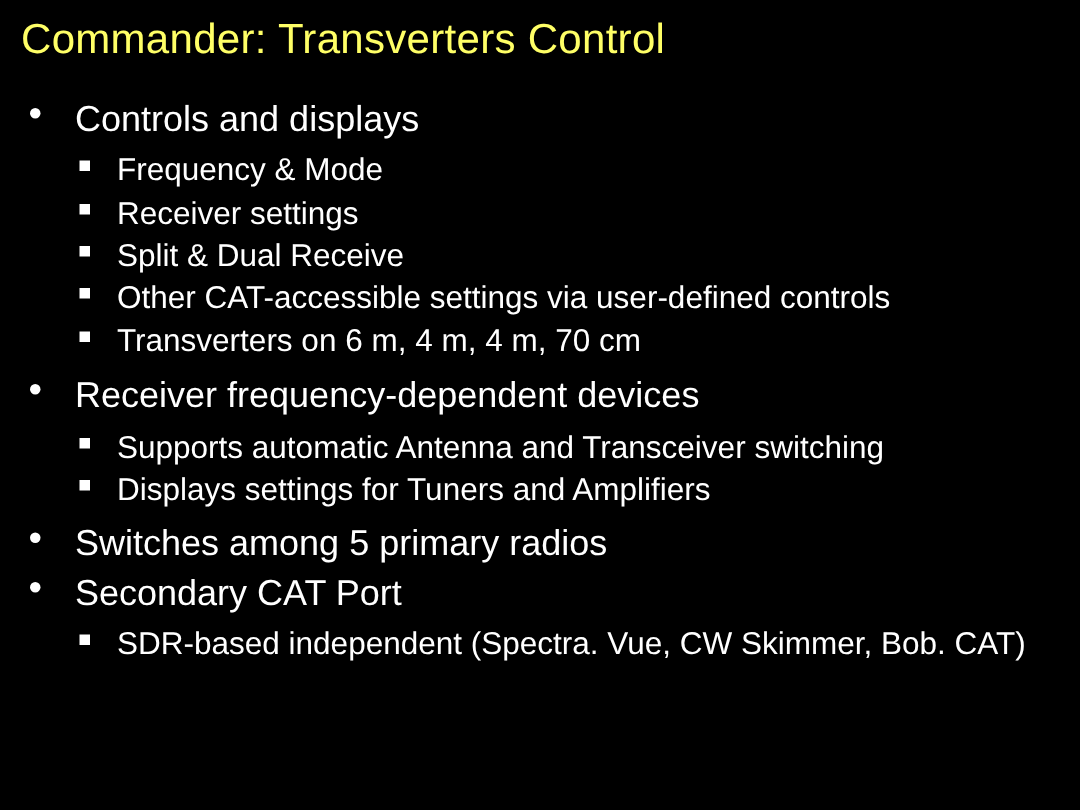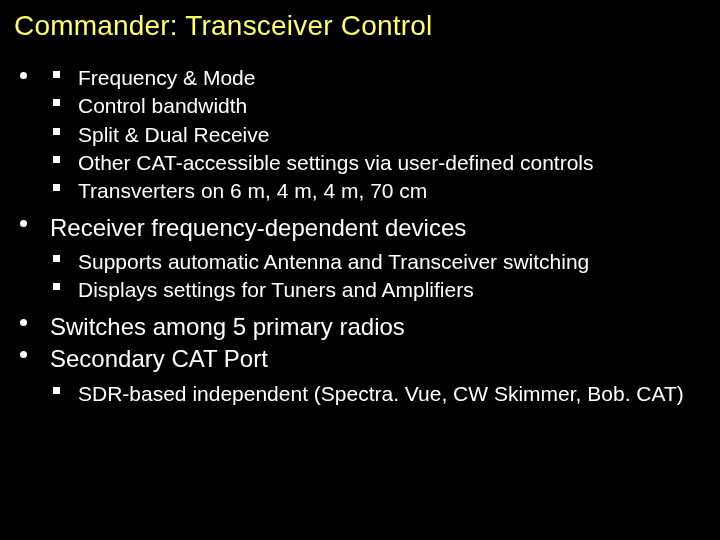--- a/index.html
+++ b/index.html
@@ -63,28 +63,29 @@
     top: 7px;
     width: 7px;
     height: 7px;
     background: #ffffff;
   }
 </style>
 </head>
 <body>
 
 <div class="slide">
-  <h1 class="title">Commander: Transceiver Control</h1>
+  <h1 class="title">Commander: Transverters Control</h1>
   <ul class="level1">
 
     <li>
       <span class="bullet-dot"></span>
+      <span class="l1-text">Controls and displays</span>
       <ul class="level2">
         <li><span class="square"></span><span>Frequency &amp; Mode</span></li>
-        <li><span class="square"></span><span>Control bandwidth</span></li>
+        <li><span class="square"></span><span>Receiver settings</span></li>
         <li><span class="square"></span><span>Split &amp; Dual Receive</span></li>
         <li><span class="square"></span><span>Other CAT-accessible settings  via user-defined controls</span></li>
         <li><span class="square"></span><span>Transverters on 6 m, 4 m, 4 m, 70 cm</span></li>
       </ul>
     </li>
 
     <li>
       <span class="bullet-dot"></span>
       <span class="l1-text">Receiver frequency-dependent devices</span>
       <ul class="level2">

